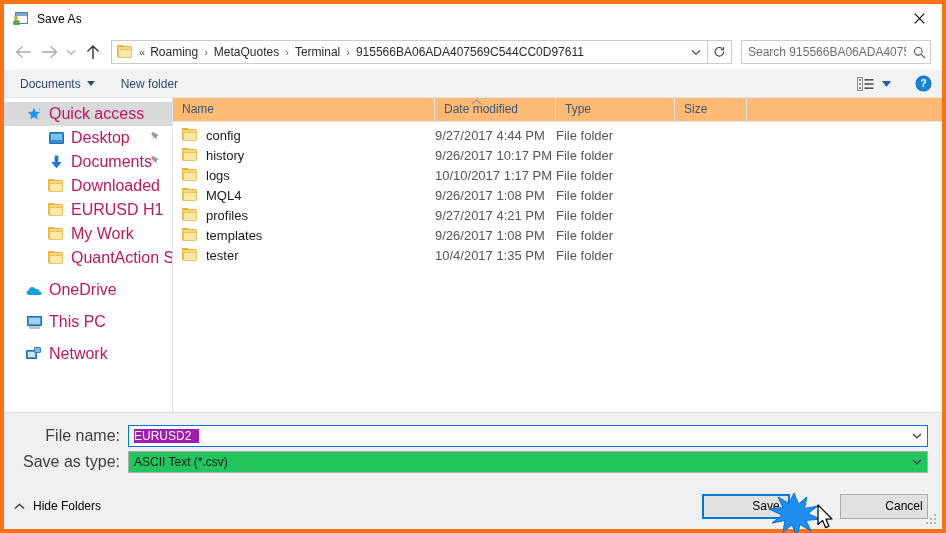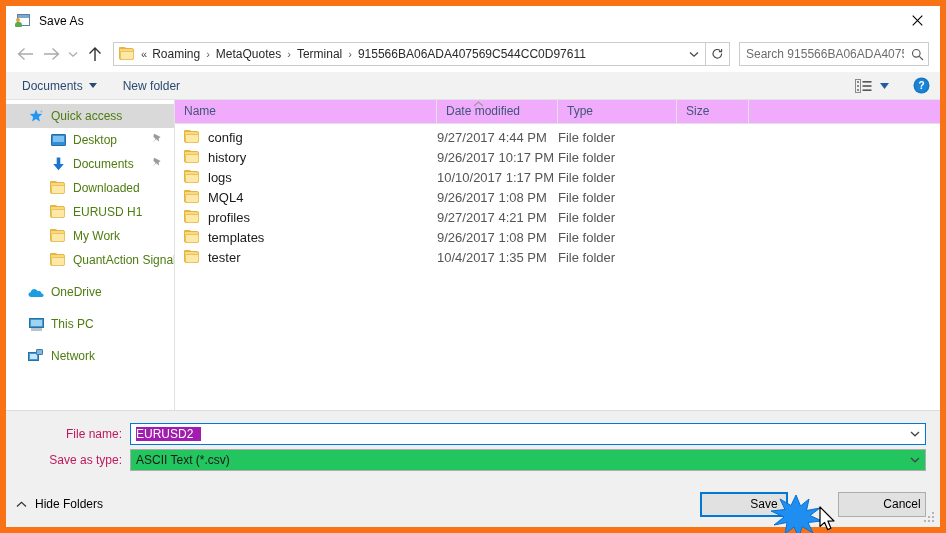--- a/index.html
+++ b/index.html
@@ -13,21 +13,21 @@
     color: #000000;
     overflow: hidden;
     position: relative;
     -webkit-font-smoothing: antialiased;
   }
   .dialog {
     position: absolute;
     left: 0; top: 0;
     width: 946px; height: 533px;
     background: #ffffff;
-    border: 6px solid #f97316;
+    border: 4px solid #f97316;
     box-sizing: border-box;
     display: flex;
     flex-direction: column;
   }
 
   
   .titlebar {
     height: 30px;
     min-height: 30px;
     background: #ffffff;
@@ -278,22 +278,22 @@
   .nav-item.indent { padding-left: 44px; }
   .nav-item.selected { background: #d9d9d9; }
   .nav-item .ni-icon {
     width: 16px; height: 16px;
     margin-right: 7px;
     flex: 0 0 auto;
     display: flex; align-items: center; justify-content: center;
     position: relative;
   }
   .nav-item .ni-label {
-    font-size: 12px;
-    color: #4d7c0f;
+    font-size: 16px;
+    color: #be185d;
     overflow: hidden;
   }
   .nav-item .pin {
     position: absolute;
     right: 12px;
     top: 5px;
   }
   .nav-gap { height: 8px; }
   .ic-monitor {
     width: 15px; height: 12px;
@@ -376,21 +376,21 @@
     flex-direction: column;
     min-width: 0;
     background: #ffffff;
   }
   .col-head {
     height: 24px;
     min-height: 24px;
     display: flex;
     align-items: flex-end;
     border-bottom: 1px solid #e2e2e2;
-    background: #f0abfc;
+    background: #fdba74;
     position: relative;
     box-sizing: border-box;
   }
   .ch {
     font-size: 12px;
     color: #40567a;
     height: 23px;
     line-height: 23px;
     box-sizing: border-box;
     border-right: 1px solid #e2e2e2;
@@ -446,22 +446,22 @@
     display: flex;
     align-items: center;
     height: 22px;
     margin-bottom: 4px;
   }
   .formlabel {
     width: 124px;
     flex: 0 0 124px;
     text-align: right;
     padding-right: 8px;
-    font-size: 12px;
-    color: #be185d;
+    font-size: 16px;
+    color: #404040;
     box-sizing: border-box;
   }
   .combo {
     flex: 1 1 auto;
     height: 22px;
     margin-right: 14px;
     display: flex;
     align-items: center;
     box-sizing: border-box;
     position: relative;

